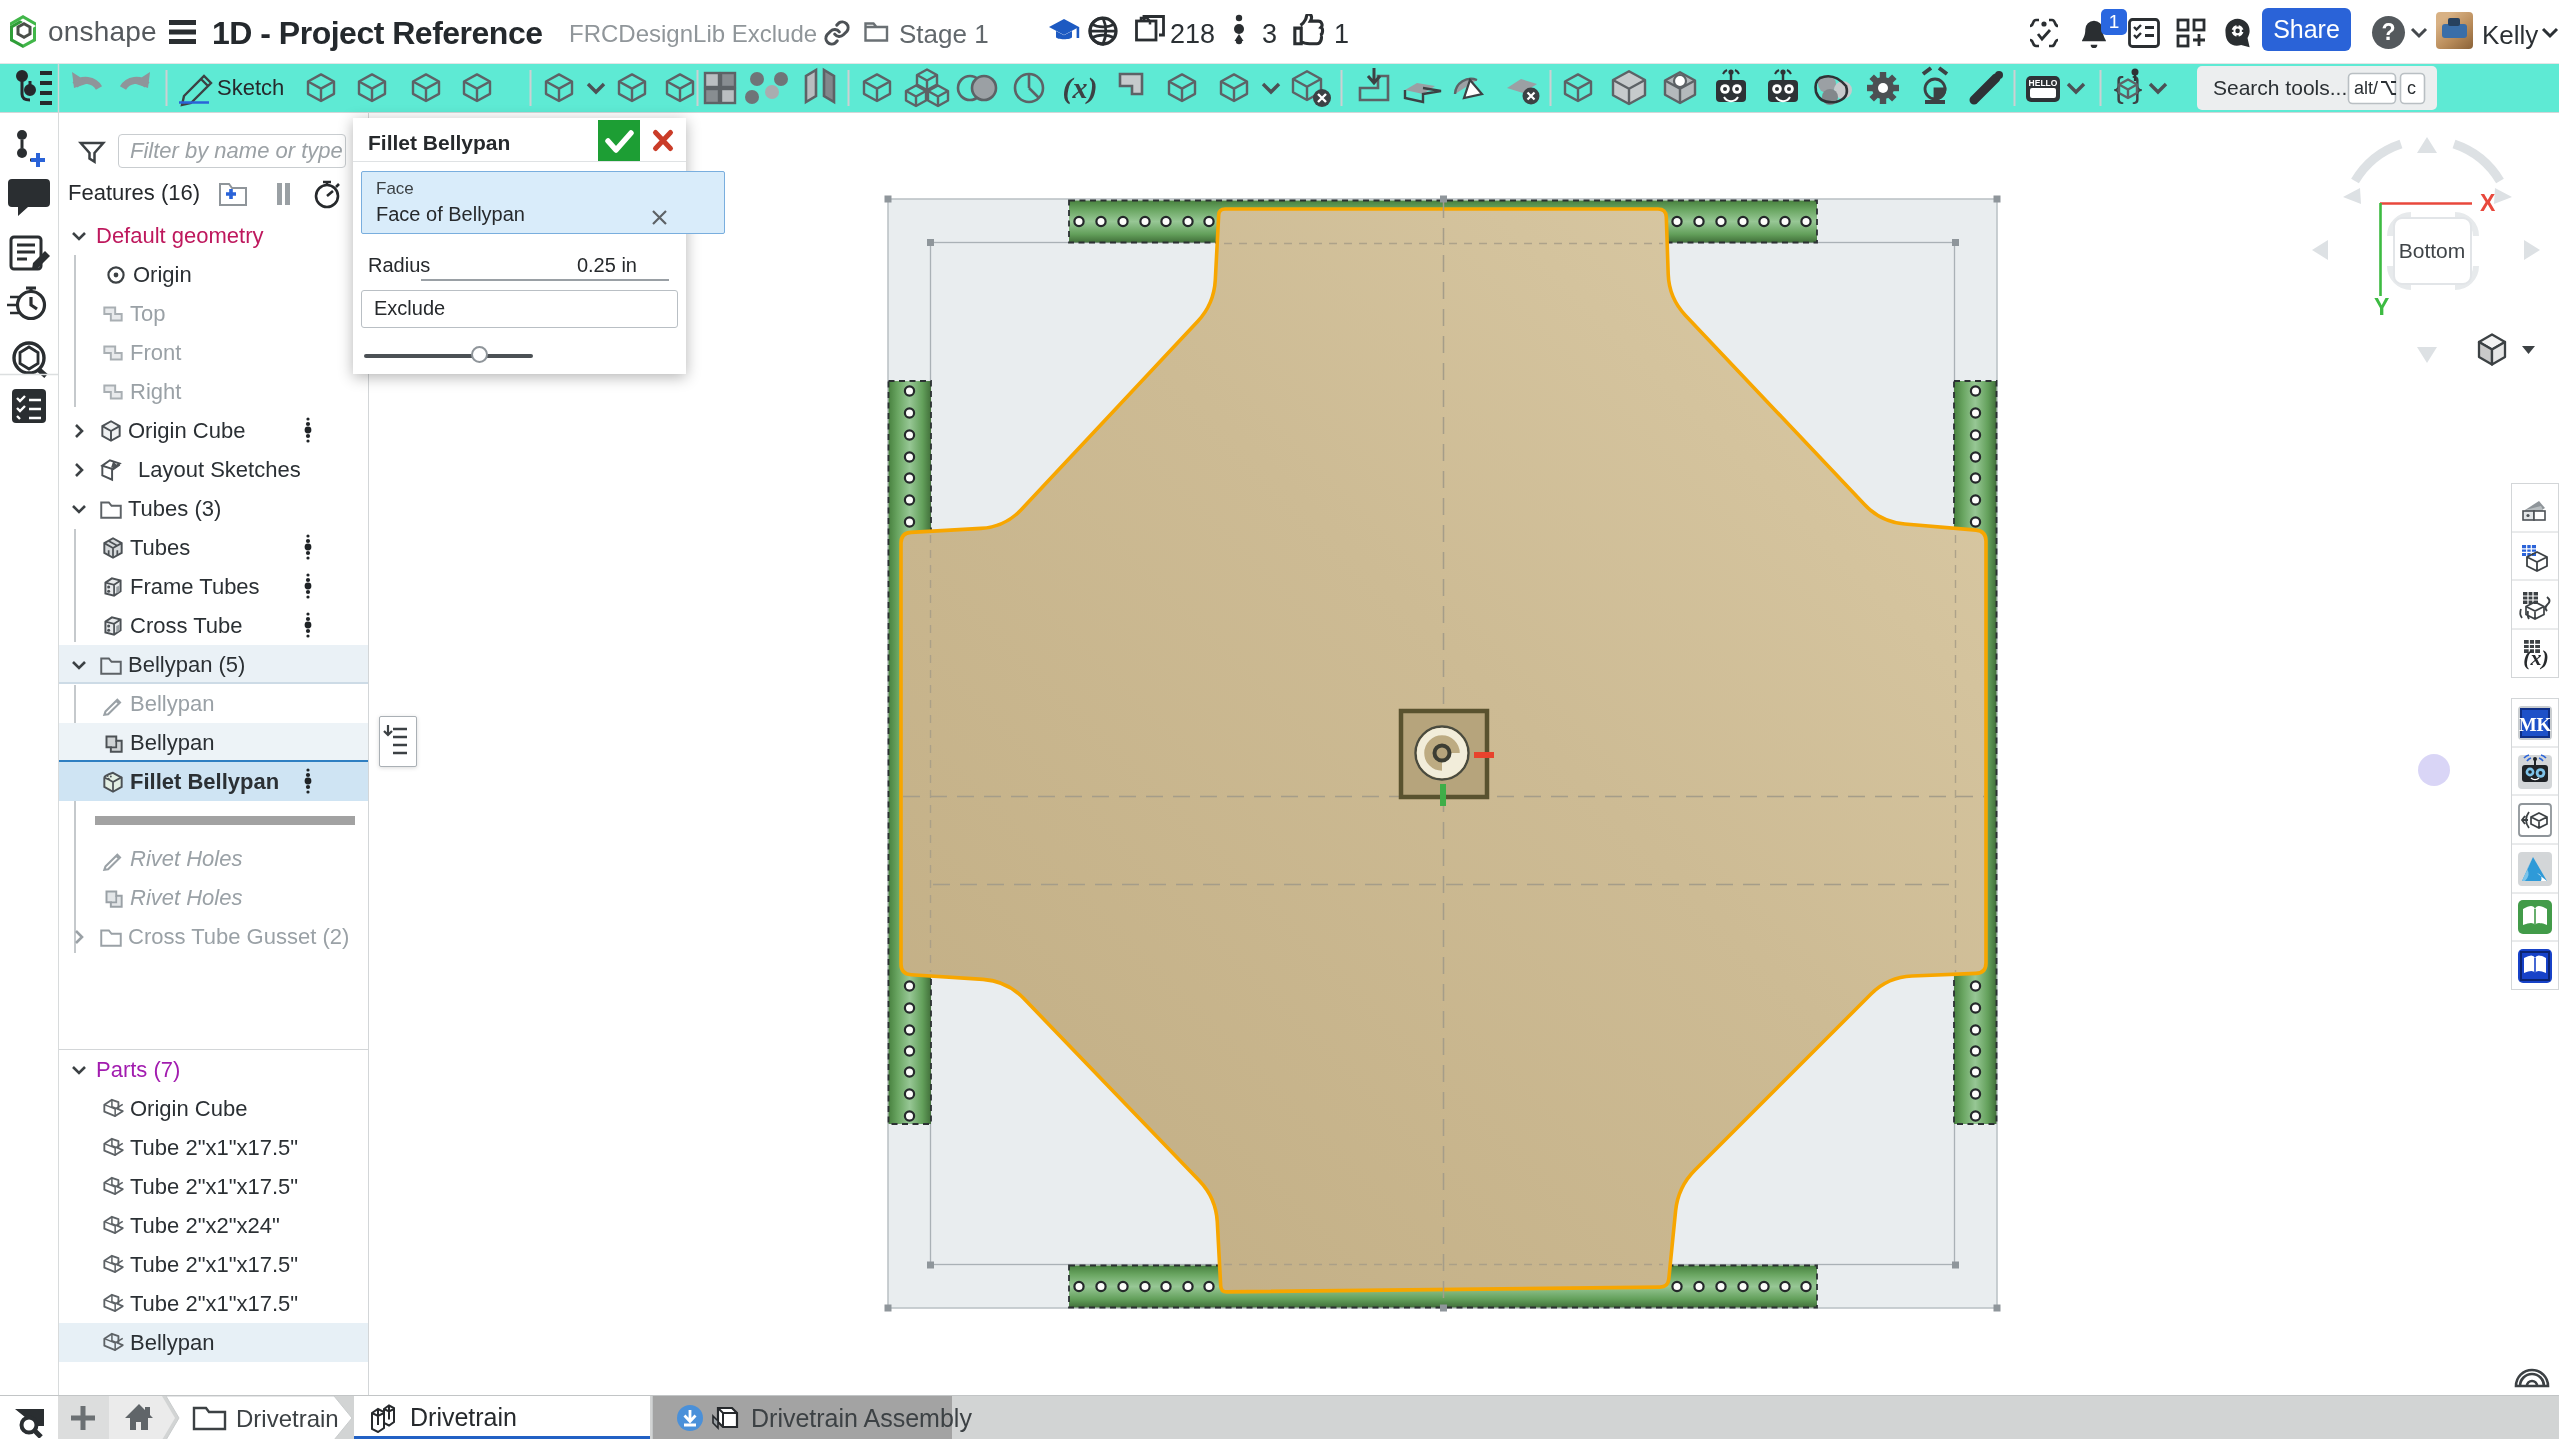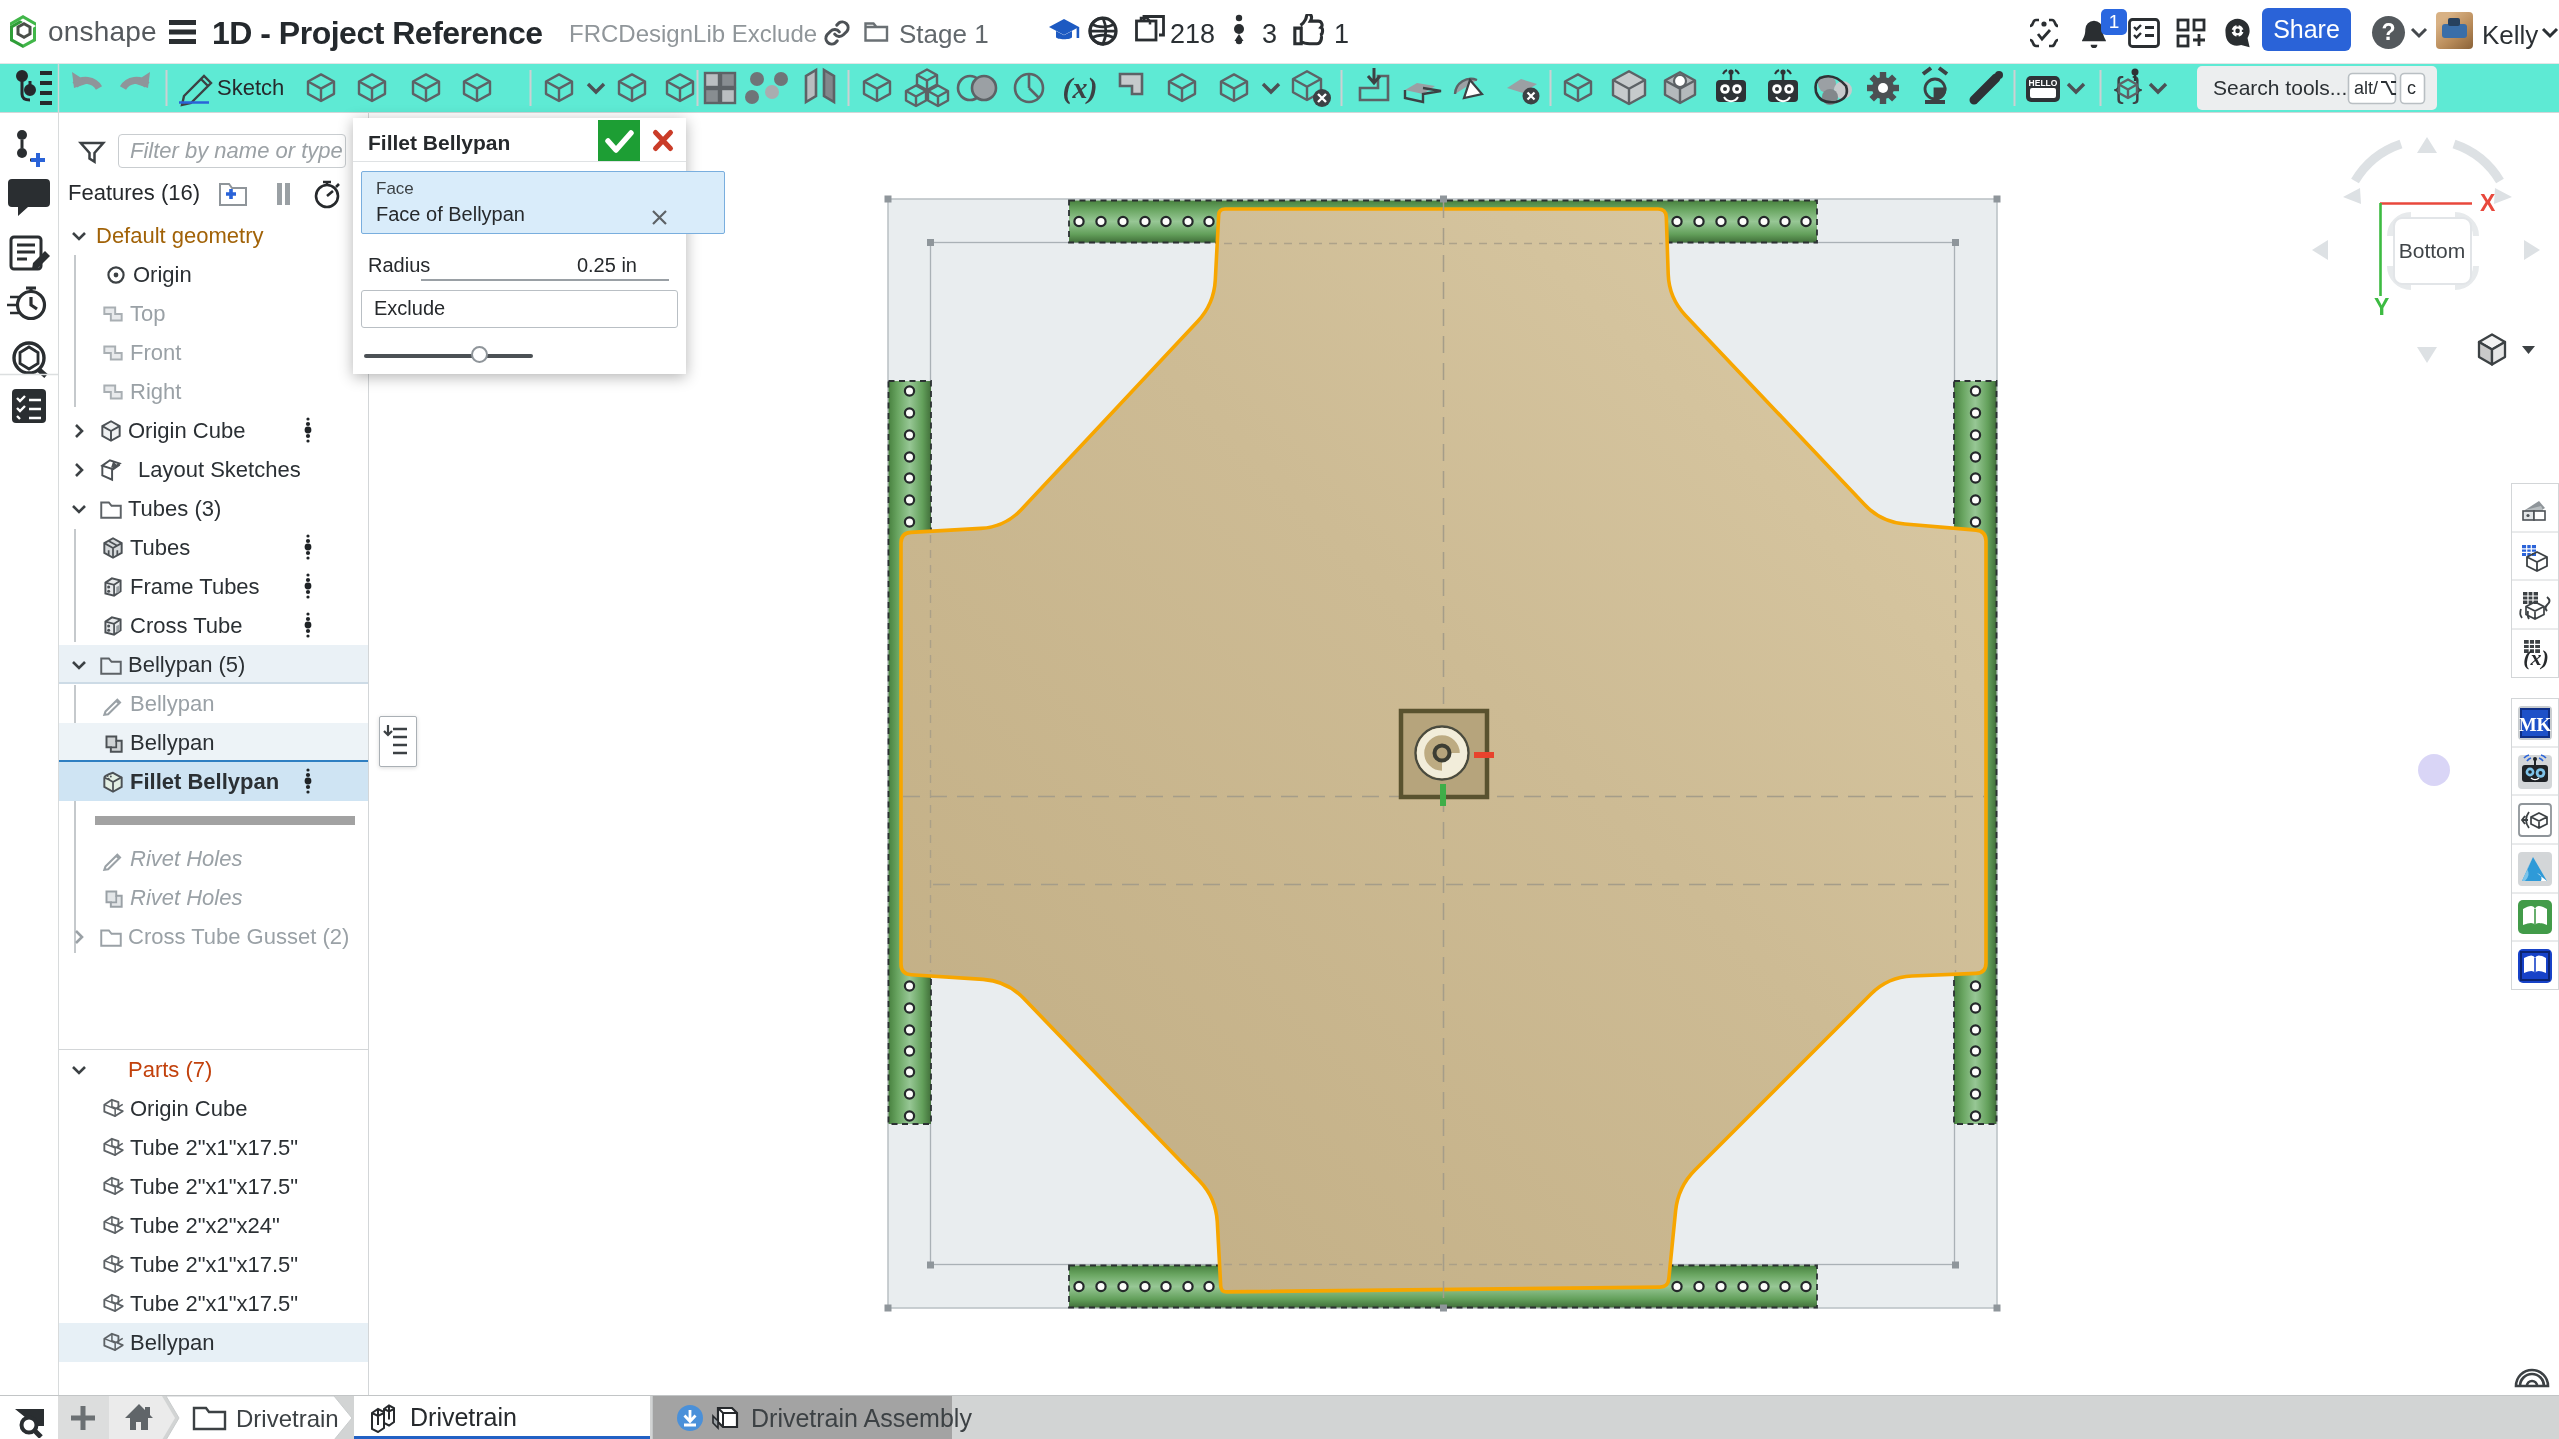--- a/index.html
+++ b/index.html
@@ -548,21 +548,21 @@
       <path d="M15 17 l6 -5 M11 3 h8 M15 3 v3 M24 8 l3 -3" fill="none" stroke="#26292c" stroke-width="2.6"></path>
     </svg>
     <div class="abs" style="left:15px;top:142px;width:1.5px;height:152px;background:#c5c9cc"></div>
     <div class="abs" style="left:15px;top:416px;width:1.5px;height:113px;background:#c5c9cc"></div>
     <div class="abs" style="left:15px;top:572px;width:1.5px;height:268px;background:#c5c9cc"></div>
     <div class="abs" style="left:8px;top:103px;width:24px;height:39px">
       <svg width="24" height="24" viewBox="0 0 24 24" style="position:absolute;left:0;top:50%;transform:translateY(-50%)">
         <path d="M6 9 l6 6 6 -6" fill="none" stroke="#3c4144" stroke-width="2.6"></path>
       </svg>
     </div>
-    <div class="abs" style="left:37px;top:103px;height:39px;line-height:39px;font-size:22px;color:#a16207;white-space:nowrap;text-align:right;">Default geometry</div>
+    <div class="abs" style="left:37px;top:103px;height:39px;line-height:39px;font-size:22px;color:#be185d;white-space:nowrap;text-align:right;">Default geometry</div>
     <div class="abs" style="left:44px;top:142px;width:26px;height:39px">
       <svg width="26" height="26" viewBox="0 0 24 24" style="position:absolute;left:0;top:50%;transform:translateY(-50%)">
         <circle cx="12" cy="12" r="7" fill="none" stroke="#3c4144" stroke-width="2"></circle>
         <circle cx="12" cy="12" r="2.2" fill="#3c4144"></circle>
       </svg>
     </div>
     <div class="abs" style="left:74px;top:142px;height:39px;line-height:39px;font-size:22px;color:#2b3034;white-space:nowrap;">Origin</div>
     <div class="abs" style="left:41px;top:181px;width:26px;height:39px">
       <svg width="26" height="26" viewBox="0 0 24 24" style="position:absolute;left:0;top:50%;transform:translateY(-50%)">
         <path d="M4 6 h10 v6 h6 v6 H10 v-6 H4 Z" fill="#e8eaec" stroke="#a9afb3" stroke-width="1.8"></path>
@@ -762,21 +762,21 @@
         <path d="M3 6 h7 l2.5 3 H21 v11 H3 Z" fill="none" stroke="#9aa1a6" stroke-width="1.8"></path>
       </svg>
     </div>
     <div class="abs" style="left:69px;top:804px;height:39px;line-height:39px;font-size:22px;color:#9aa1a6;white-space:nowrap;">Cross Tube Gusset (2)</div>
     <div class="abs" style="left:0;top:936px;width:100%;height:1px;background:#d3d6d8"></div>
     <div class="abs" style="left:8px;top:937px;width:24px;height:39px">
       <svg width="24" height="24" viewBox="0 0 24 24" style="position:absolute;left:0;top:50%;transform:translateY(-50%)">
         <path d="M6 9 l6 6 6 -6" fill="none" stroke="#3c4144" stroke-width="2.6"></path>
       </svg>
     </div>
-    <div class="abs" style="left:37px;top:937px;height:39px;line-height:39px;font-size:22px;color:#c2410c;white-space:nowrap;margin-left:32px;">Parts (7)</div>
+    <div class="abs" style="left:37px;top:937px;height:39px;line-height:39px;font-size:22px;color:#a21caf;white-space:nowrap;">Parts (7)</div>
     <div class="abs" style="left:41px;top:976px;width:26px;height:39px">
       <svg width="26" height="26" viewBox="0 0 24 24" style="position:absolute;left:0;top:50%;transform:translateY(-50%)">
         <path d="M4 8 l7 -4.5 6 2.2 v6.5 l4 1.8 -7 4.5 -10 -4 Z" fill="none" stroke="#5d6266" stroke-width="1.7" stroke-linejoin="round"></path>
         <path d="M4 8 l10 4 7 -4.3 M14 12 v7 M11 3.5 v6.5 l6 2.2" fill="none" stroke="#5d6266" stroke-width="1.4"></path>
       </svg>
     </div>
     <div class="abs" style="left:71px;top:976px;height:39px;line-height:39px;font-size:22px;color:#2b3034;white-space:nowrap;">Origin Cube</div>
     <div class="abs" style="left:41px;top:1015px;width:26px;height:39px">
       <svg width="26" height="26" viewBox="0 0 24 24" style="position:absolute;left:0;top:50%;transform:translateY(-50%)">
         <path d="M4 8 l7 -4.5 6 2.2 v6.5 l4 1.8 -7 4.5 -10 -4 Z" fill="none" stroke="#5d6266" stroke-width="1.7" stroke-linejoin="round"></path>

